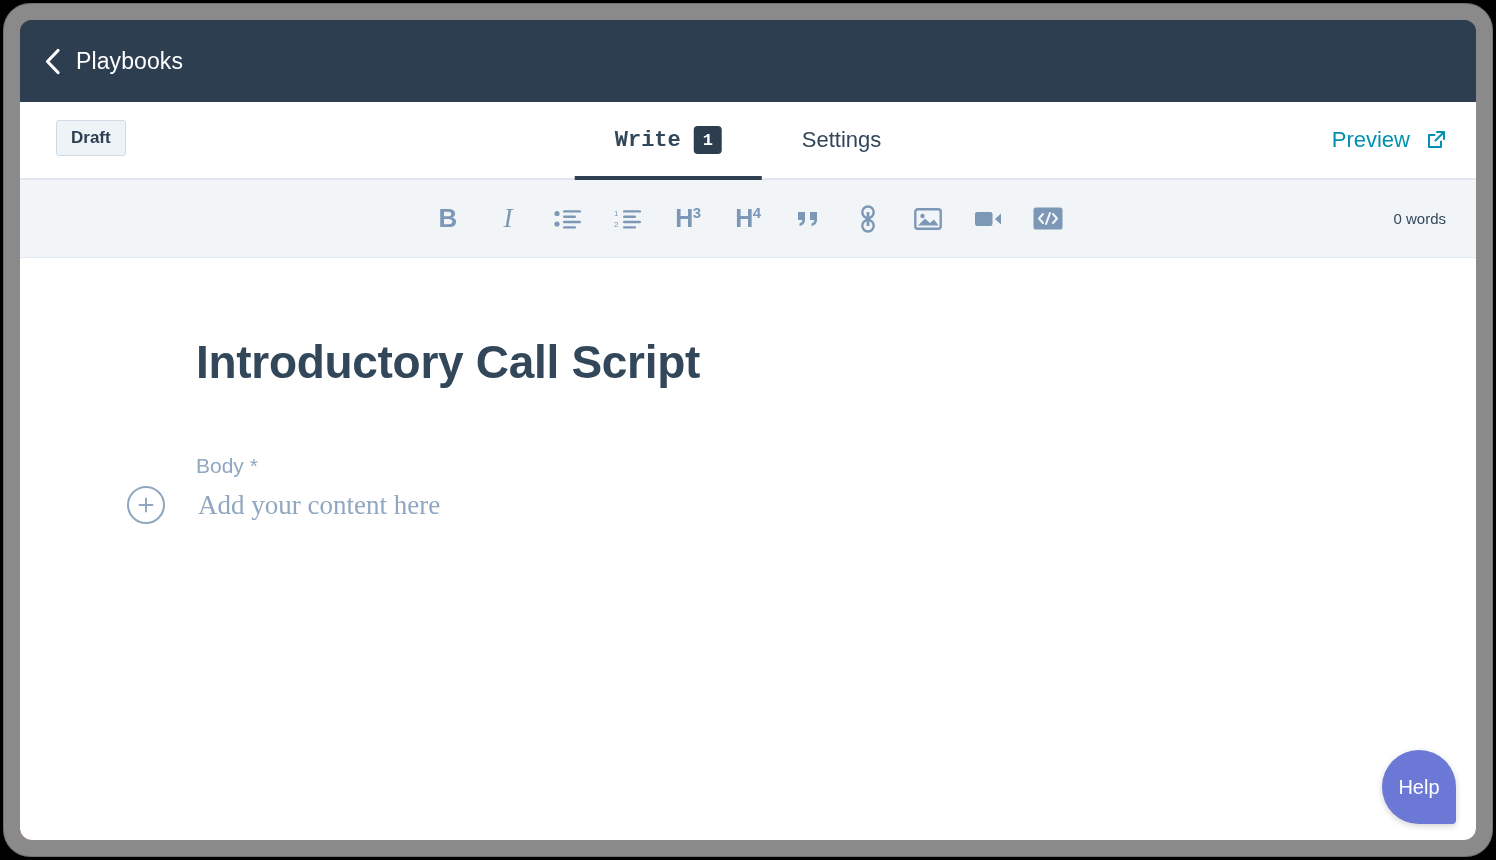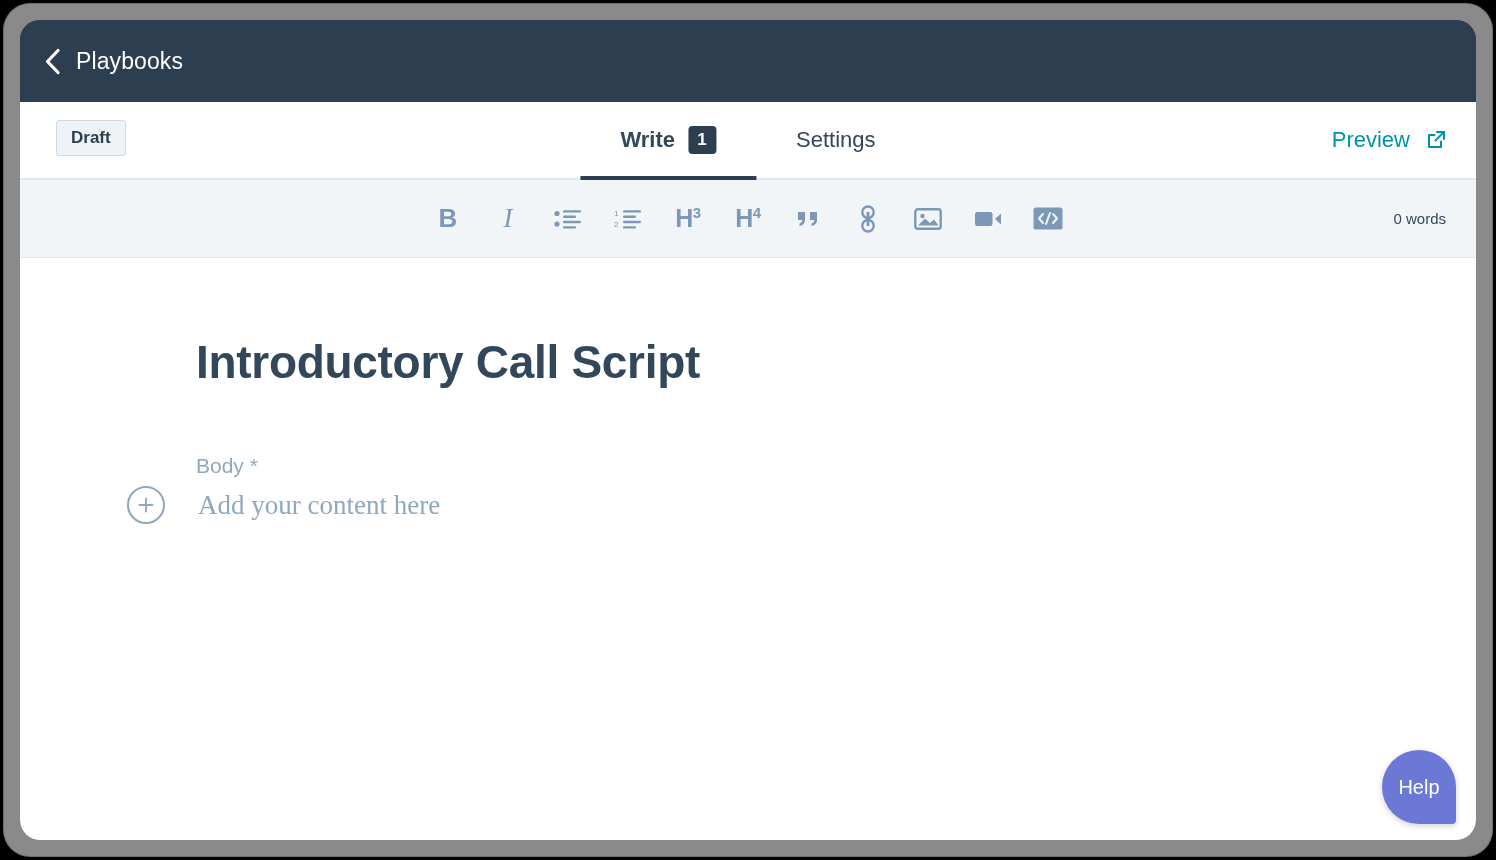--- a/index.html
+++ b/index.html
@@ -22,21 +22,21 @@
     background: #8a8a8a;
     border-radius: 26px;
     padding: 16px;
     box-shadow: 0 0 0 1px #6f6f6f;
   }
   #device-screen {
     position: relative;
     width: 100%;
     height: 100%;
     background: #7f1d1d;
-    border-radius: 20px;
+    border-radius: 12px;
     overflow: hidden;
   }
 
   
   #topbar {
     position: relative;
     height: 82px;
     background: #2c3e50;
     display: flex;
     align-items: center;
@@ -122,21 +122,21 @@
     display: flex;
     align-items: center;
     justify-content: center;
     gap: 13px;
     padding: 0 40px;
     font-size: 22px;
     color: #33475b;
     cursor: pointer;
     position: relative;
   }
-  .tab.active { font-weight: bold; }
+  .tab.active { font-weight: bold; font-family: Liberation Mono, monospace; }
   .tab.active::after {
     content: "";
     position: absolute;
     left: 0; right: 0; bottom: -2px;
     height: 4px;
     background: #2c3e50;
   }
   .tab-count {
     background: #2c3e50;
     color: #ffffff;

